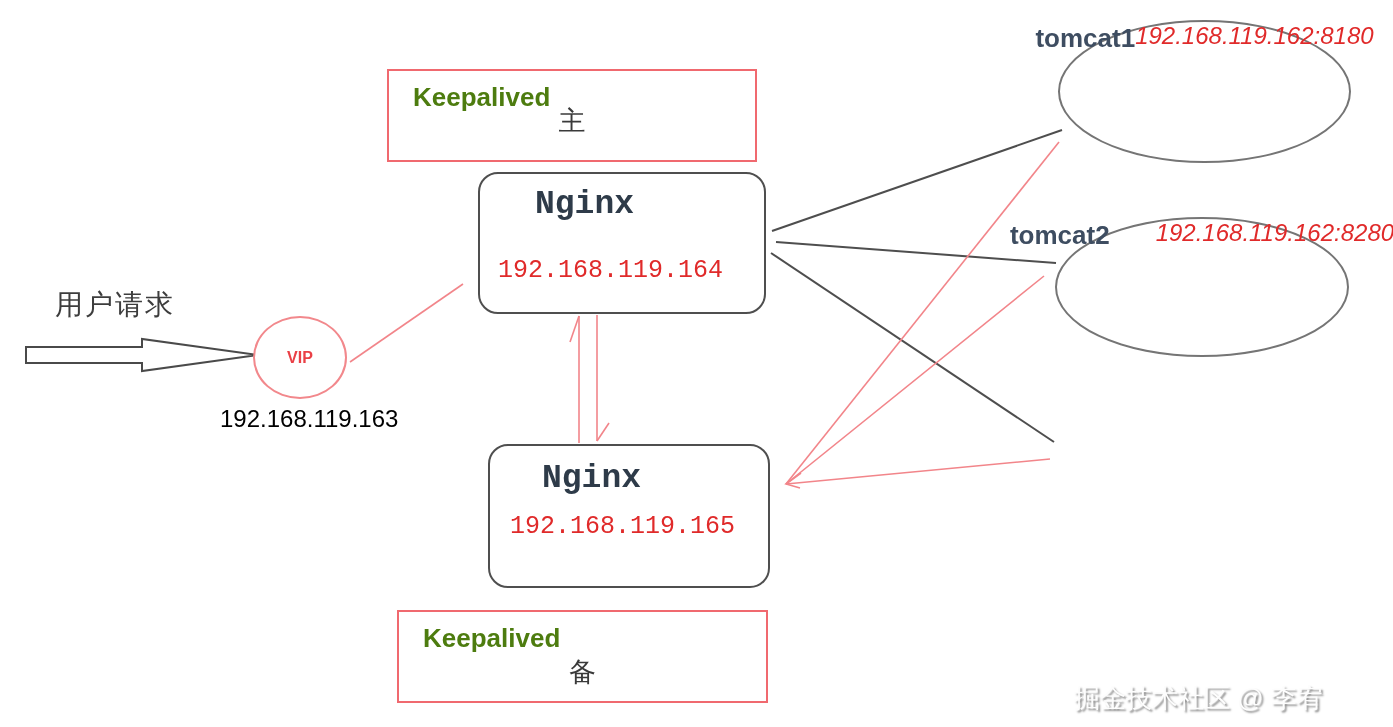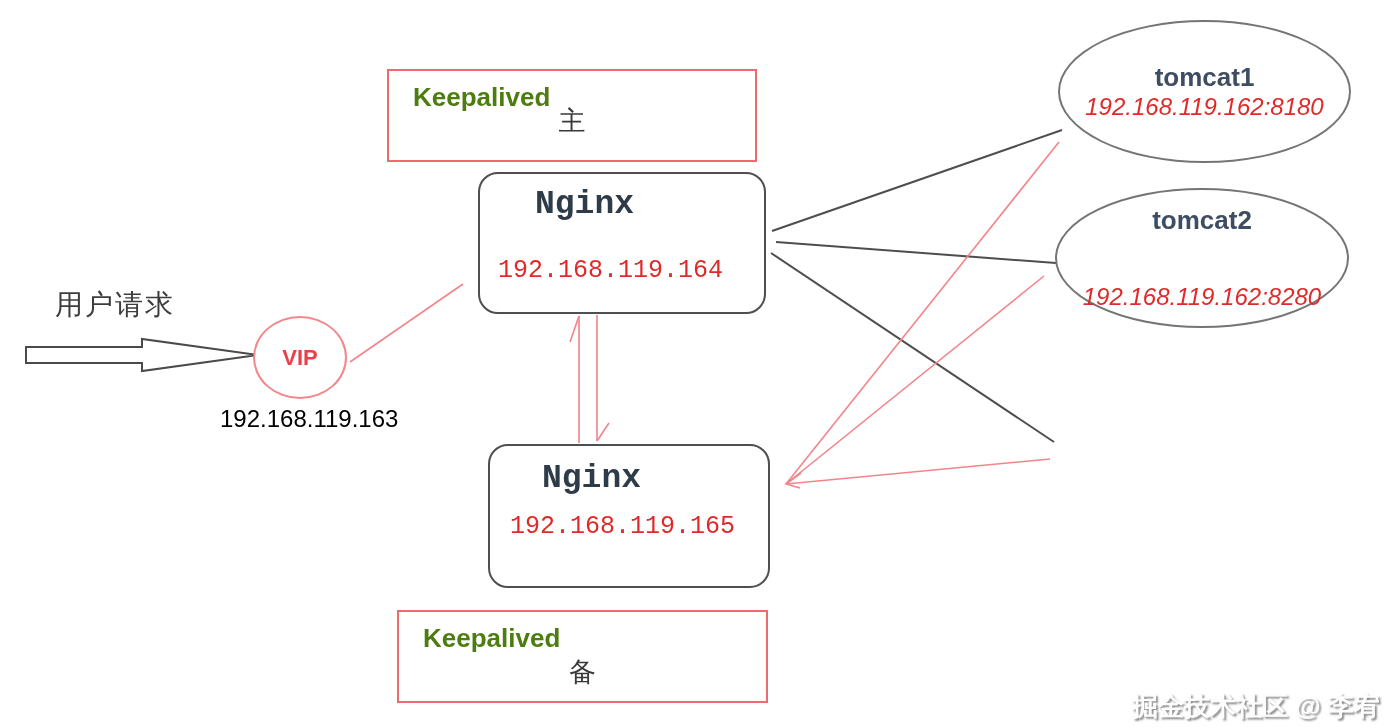--- a/index.html
+++ b/index.html
@@ -60,51 +60,50 @@
     font-size: 25px; color: #e02a2a; white-space: nowrap;
   }
   .nginx-backup .nip { top: 66px; left: 20px; text-align: right; }
 
   
   .vip {
     left: 253px; top: 316px; width: 94px; height: 83px;
     border: 2px solid #f2888c; border-radius: 50%;
     display: flex; align-items: center; justify-content: center;
   }
-  .vip .vlabel { font-size: 22px; font-weight: bold; color: #ea4046; }
+  .vip .vlabel { font-size: 16px; font-weight: bold; color: #ea4046; }
   .vip-ip {
     position: absolute; left: 220px; top: 405px; z-index: 2;
     font-size: 24px; color: #000000; white-space: nowrap;
   }
 
   
   .user-request {
     position: absolute; left: 55px; top: 286px; z-index: 2;
     font-size: 28px; color: #3d3d3d; letter-spacing: 2px; white-space: nowrap;
   }
 
   
   .tomcat {
     border: 2px solid #757575; border-radius: 50%;
-    display: flex; flex-direction: column;
-    align-items: center; justify-content: center;
+    display: flex; flex-direction: row;
+    justify-content: center;
   }
   .tomcat-1 { left: 1058px; top: 20px;  width: 293px; height: 143px; }
-  .tomcat-2 { left: 1055px; top: 188px; width: 294px; height: 140px; gap: 46px; }
+  .tomcat-2 { left: 1055px; top: 217px; width: 294px; height: 140px; gap: 46px; }
   .tomcat-3 { left: 1059px; top: 392px; width: 295px; height: 141px; }
   .tomcat .tname { font-size: 26px; font-weight: bold; color: #3e4d61; line-height: 1.25; }
   .tomcat .taddr { font-size: 24px; color: #e02a2a; line-height: 1.2; white-space: nowrap; font-style: italic; }
 
   
   .watermark {
-    position: absolute; left: 1132px; top: 681px; z-index: 3;
-    font-size: 26px; font-weight: bold; color: #fdfdfd;
+    position: absolute; left: 1074px; top: 681px; z-index: 3;
+    font-size: 26px; font-weight: normal; color: #fdfdfd;
     text-shadow: 2px 2px 2px #8e8e8e;
     white-space: nowrap;
-    margin-top: 8px;
   }
 </style>
 </head>
 <body>
 
 <div class="stage">
 
   <svg class="wires" viewBox="0 0 1393 727">
 
     <polygon points="26,347 142,347 142,339 257,355 142,371 142,363 26,363" fill="#ffffff" stroke="#4a4a4a" stroke-width="2"></polygon>

